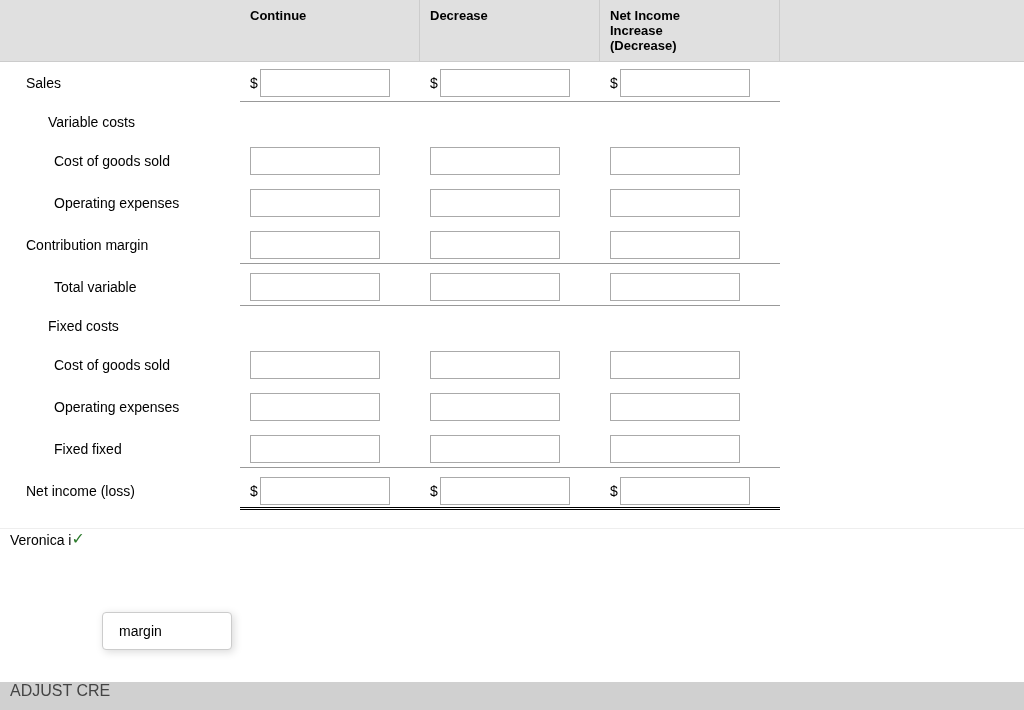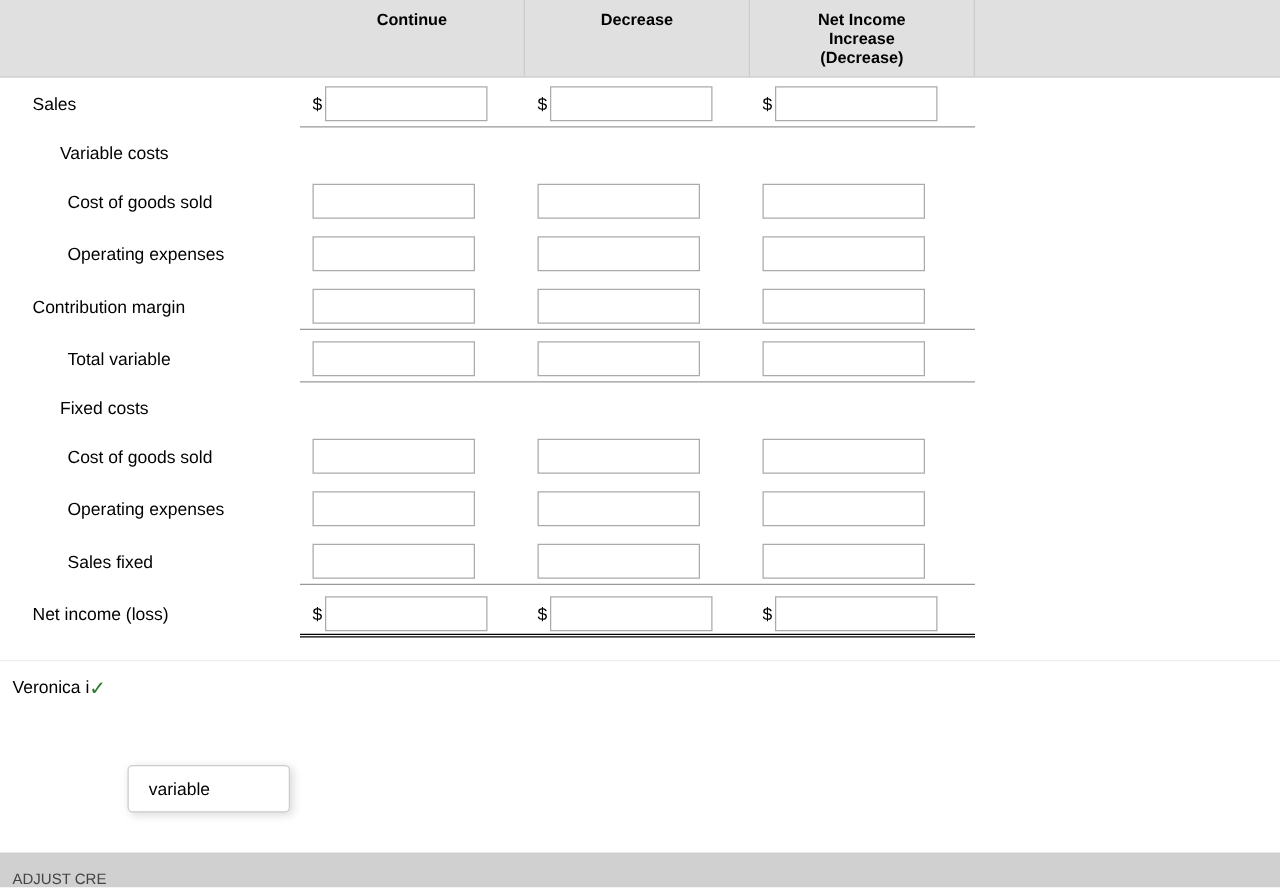--- a/index.html
+++ b/index.html
@@ -20,21 +20,21 @@
 
     
     .table-header {
       display: grid;
       grid-template-columns: 240px 180px 180px 180px;
       background: #e0e0e0;
       border-bottom: 1px solid #ccc;
     }
     .header-cell {
       padding: 8px 10px;
-      text-align: center;
+      text-align: left;
       font-weight: bold;
       font-size: 13px;
       border-right: 1px solid #ccc;
     }
     .header-cell:first-child {
       border-right: none;
     }
 
     .table-row {
       display: grid;
@@ -77,22 +77,22 @@
     .section-header {
       display: grid;
       grid-template-columns: 240px 180px 180px 180px;
       align-items: center;
       min-height: 36px;
       margin-left: 22px;
     }
 
     .veronica-row {
       display: flex;
-      align-items: flex-start;
-      padding: 12px 10px;
+      align-items: flex-end;
+      padding: 0 10px;
       font-size: 14px;
       background: #fff;
       border-top: 1px solid #eee;
     }
 
     .checkmark {
       color: #2a7a2a;
       font-size: 16px;
       margin-right: 4px;
     }
@@ -117,23 +117,23 @@
 
     
     .bottom-bar {
       position: absolute;
       bottom: 0;
       left: 0;
       right: 0;
       background: #d0d0d0;
       height: 28px;
       display: flex;
-      align-items: flex-end;
+      align-items: flex-start;
       padding: 0 10px;
-      font-size: 12px;
+      font-size: 16px;
       color: #444;
     }
 
     input {
       outline: none;
     }
 
     
     .sales-row .row-cell {
       border-bottom: 1px solid #999;
@@ -269,21 +269,21 @@
     </div>
     <div class="row-cell">
       <input class="input-box" type="text" style="">
     </div>
     <div class="row-cell">
       <input class="input-box" type="text" style="">
     </div>
   </div>
 
   <div class="table-row total-fixed-row">
-    <div class="row-label indented">Sales fixed</div>
+    <div class="row-label indented">Fixed fixed</div>
     <div class="row-cell">
       <input class="input-box" type="text" style="">
     </div>
     <div class="row-cell">
       <input class="input-box" type="text" style="">
     </div>
     <div class="row-cell">
       <input class="input-box" type="text" style="">
     </div>
   </div>
@@ -305,20 +305,20 @@
   </div>
 
   <div style="height: 16px;"></div>
 
   <div class="veronica-row">
     <span>Veronica i</span>
     <span class="checkmark">✓</span>
   </div>
 
   <div class="dropdown-menu" style="position:absolute; left:102px; bottom:60px;">
-    <div class="menu-item">variable</div>
+    <div class="menu-item">margin</div>
   </div>
 
 </div>
 
 <div class="bottom-bar">
   <span>ADJUST CRE</span>
 </div>
 
 </body></html>

